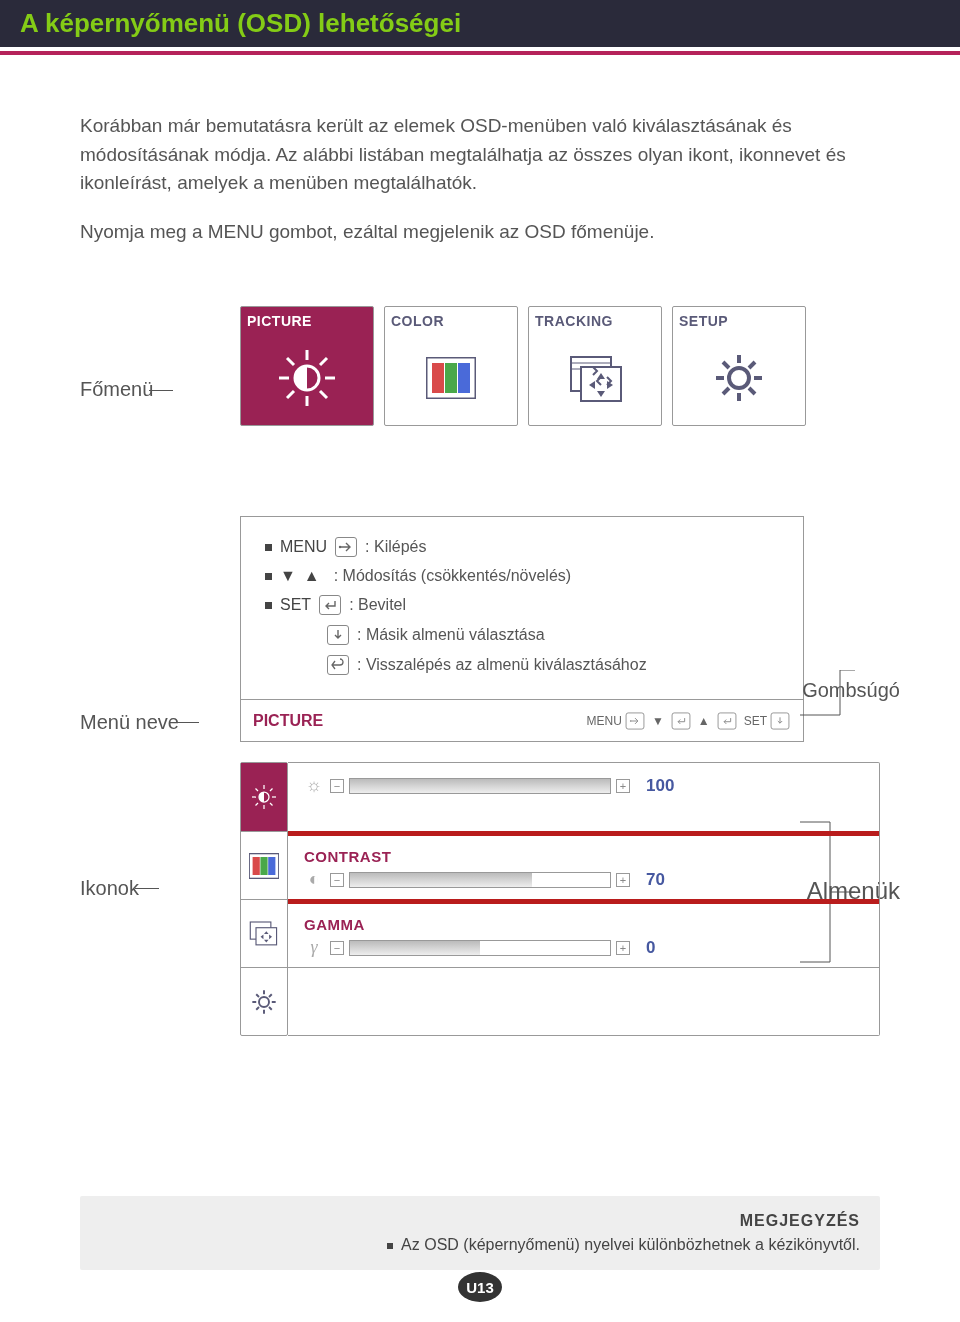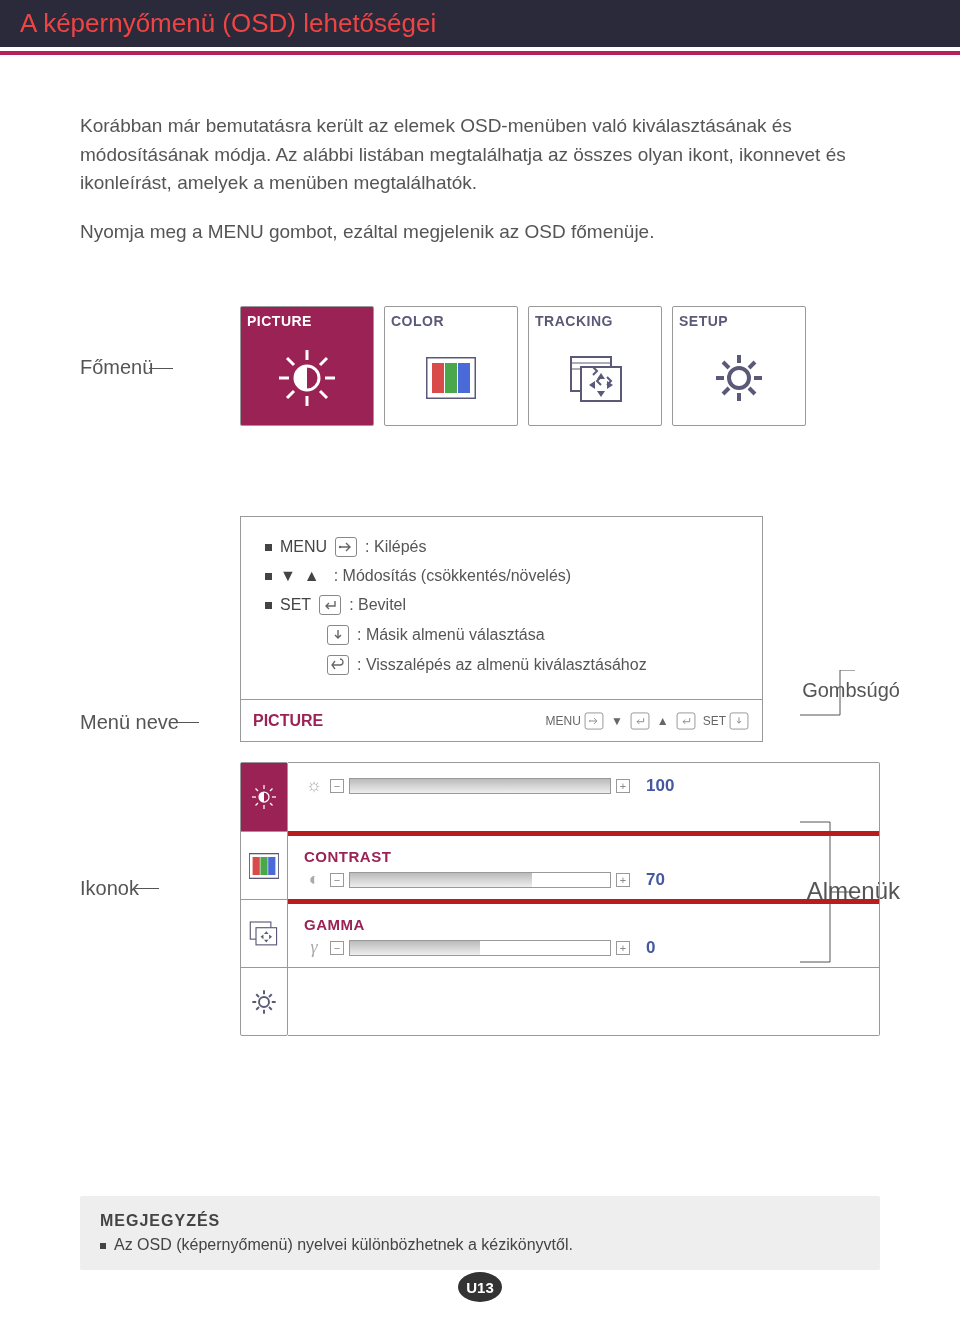--- a/index.html
+++ b/index.html
@@ -1,33 +1,33 @@
 <!DOCTYPE html>
 <html><head>
 <meta charset="utf-8">
 <style>
   * { box-sizing: border-box; margin: 0; padding: 0; }
   body { font-family: Arial, Helvetica, sans-serif; background: #fff; width: 960px; min-height: 1322px; position: relative; color: #444; }
-  .title-bar { background: #2a2a3a; color: #ef4444; padding: 8px 20px; font-size: 26px; font-weight: 400; margin-bottom: 4px; }
+  .title-bar { background: #2a2a3a; color: #84cc16; padding: 8px 20px; font-size: 26px; font-weight: 700; margin-bottom: 4px; }
   .accent-line { height: 4px; background: #b5225a; }
   .content { padding: 57px 80px 20px 80px; }
   .intro p { font-size: 19px; line-height: 1.5; color: #555; margin-bottom: 20px; }
   .fomenu-row { display: flex; align-items: flex-start; margin-top: 60px; }
   .label-col { width: 160px; font-size: 20px; color: #555; position: relative; padding-top: 50px; }
   .label-col .label-text { display: inline-block; }
   .menu-grid { display: flex; gap: 10px; }
   .menu-box { width: 134px; height: 120px; border: 1px solid #999; border-radius: 2px; display: flex; flex-direction: column; align-items: center; padding: 6px; }
   .menu-box .box-label { font-size: 14px; font-weight: 600; align-self: flex-start; margin-bottom: 8px; letter-spacing: 0.5px; }
   .menu-box.active { background: #9a2254; color: #fff; }
   .menu-box.active .box-label { color: #fff; }
   .menu-box.inactive .box-label { color: #5a5a78; }
   .menu-icon { flex: 1; display: flex; align-items: center; justify-content: center; width: 100%; }
   svg { display: block; }
   .legend-block { margin-top: 90px; display: flex; align-items: flex-end; position: relative; }
-  .legend-box { width: 523px; border: 1px solid #999; margin-left: 160px; }
+  .legend-box { width: 564px; border: 1px solid #999; margin-left: 160px; }
   .legend-top { padding: 20px 24px 24px 24px; display: flex; flex-direction: column; gap: 10px; font-size: 16px; color: #444; }
   .legend-row { display: flex; align-items: center; gap: 8px; }
   .bullet { width: 7px; height: 7px; background: #444; display: inline-block; }
   .small-icon { width: 22px; height: 20px; border: 1px solid #888; display: inline-flex; align-items: center; justify-content: center; font-size: 13px; border-radius: 3px; }
   .legend-row .desc { font-size: 16px; color: #555; }
   .legend-bottom { border-top: 1px solid #999; display: flex; align-items: center; padding: 4px 12px; height: 42px; }
   .legend-bottom .picture-text { color: #9a2254; font-weight: 700; font-size: 16px; flex: 1; }
   .legend-bottom .btn { font-size: 12px; color: #666; margin: 0 2px; }
   .lbl-left { position: absolute; left: 0; width: 160px; font-size: 20px; color: #555; }
   .lbl-right { position: absolute; font-size: 20px; color: #555; }
@@ -39,21 +39,21 @@
   .sliders { flex: 1; border: 1px solid #999; border-left: none; border-radius: 0 2px 2px 0; width: 512px; }
   .slider-row { padding: 12px 16px 10px 16px; height: 68px; }
   .slider-row + .slider-row { border-top: 5px solid #b91c1c; }
   .slider-name { color: #9a2254; font-weight: 700; font-size: 15px; margin-bottom: 4px; letter-spacing: 0.5px; }
   .slider-ctrl { display: flex; align-items: center; gap: 6px; }
   .slider-ctrl .sym { width: 20px; text-align: center; color: #aaa; font-size: 18px; }
   .minmax { width: 14px; height: 14px; border: 1px solid #999; display: inline-flex; align-items: center; justify-content: center; font-size: 11px; color: #888; }
   .bar { flex: 1; height: 14px; outline: 1px solid #999; background: #fff; position: relative; max-width: 260px; }
   .bar-fill { height: 100%; background: linear-gradient(#bbb, #eee); }
   .val { width: 50px; text-align: left; color: #4658a0; font-weight: 600; font-size: 17px; padding-left: 10px; }
-  .note-box { margin: 140px 80px 0 80px; padding: 16px 20px; background: #eee; border-radius: 2px; font-size: 16px; color: #444; }
+  .note-box { margin: 140px 80px 0 80px; padding: 16px 20px; background: #eee; border-radius: 2px; font-size: 16px; color: #444; text-align: right; }
   .note-box .note-title { font-weight: 600; margin-bottom: 6px; letter-spacing: 1px; }
   .note-box .bullet-sm { width: 6px; height: 6px; background: #444; display: inline-block; margin-right: 8px; vertical-align: middle; }
   .page-badge { position: absolute; bottom: 20px; left: 50%; transform: translateX(-50%); }
   .page-badge .oval { background: #333; color: #fff; border-radius: 50%; width: 44px; height: 30px; display: flex; align-items: center; justify-content: center; font-size: 15px; font-weight: 600; }
   .left-conn::after { content: ''; position: absolute; height: 1px; background: #555; right: -20px; width: 24px; top: 50%; }
 </style>
 </head>
 <body>
 
 <div class="title-bar">
@@ -62,21 +62,21 @@
 <div class="accent-line"></div>
 
 <div class="content">
   <div class="intro">
     <p>Korábban már bemutatásra került az elemek OSD-menüben való kiválasztásának és módosításának módja. Az alábbi listában megtalálhatja az összes olyan ikont, ikonnevet és ikonleírást, amelyek a menüben megtalálhatók.</p>
     <p>Nyomja meg a MENU gombot, ezáltal megjelenik az OSD főmenüje.</p>
   </div>
 
   <div class="fomenu-row">
     <div class="label-col" style="position:relative;">
-      <span class="label-text left-conn" style="position:relative;">Főmenü</span>
+      <span class="label-text left-conn" style="position:relative;margin-top:22px;">Főmenü</span>
     </div>
     <div class="menu-grid">
       <div class="menu-box active">
         <div class="box-label">PICTURE</div>
         <div class="menu-icon">
           <svg width="60" height="60" viewBox="0 0 60 60">
             <circle cx="30" cy="30" r="12" fill="none" stroke="#fff" stroke-width="3"></circle>
             <path d="M30 30 a12 12 0 0 1 0 -24 z" fill="#fff" opacity="0"></path>
             <path d="M30 18 A12 12 0 0 1 30 42 Z" fill="#fff" opacity="0.0"></path>
             <path d="M30 18 A12 12 0 0 0 30 42 L30 18Z" fill="#fff"></path>

